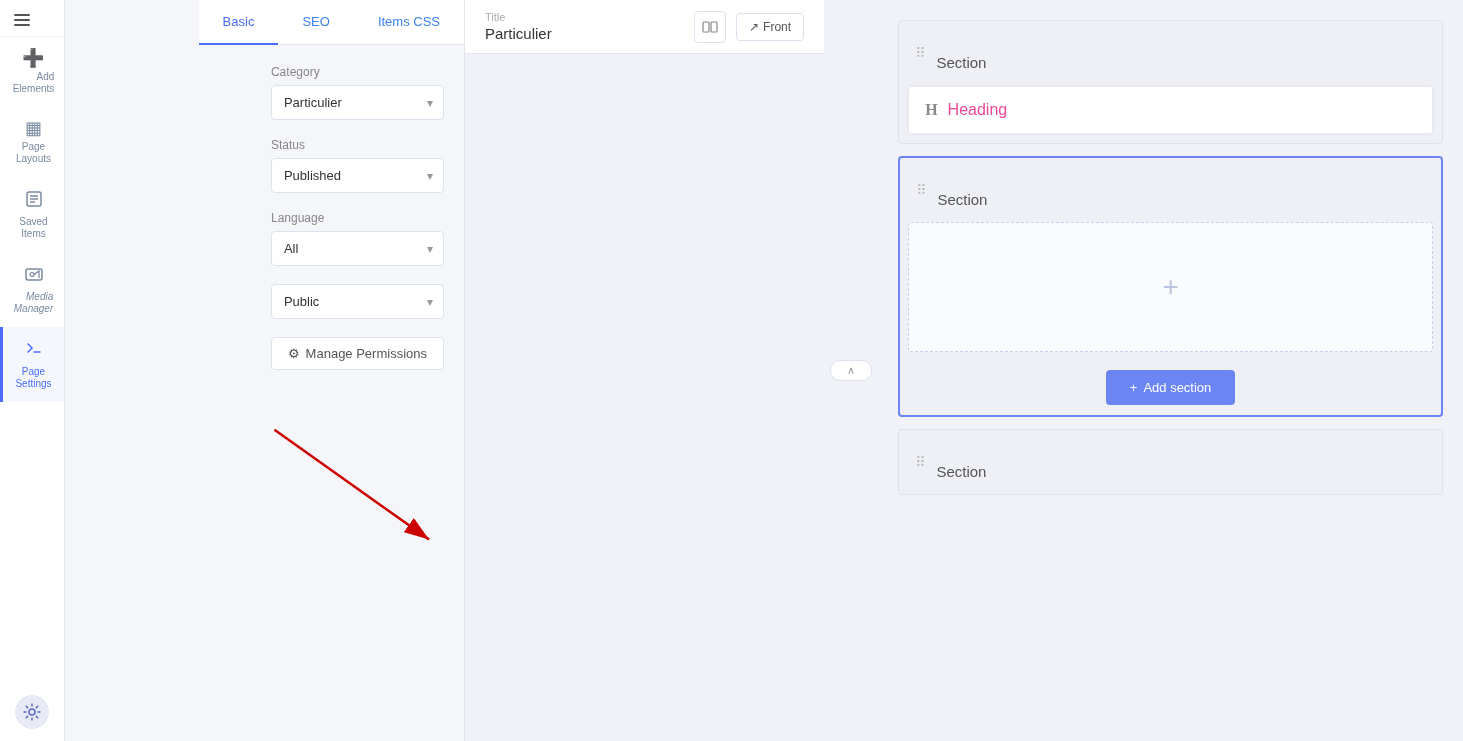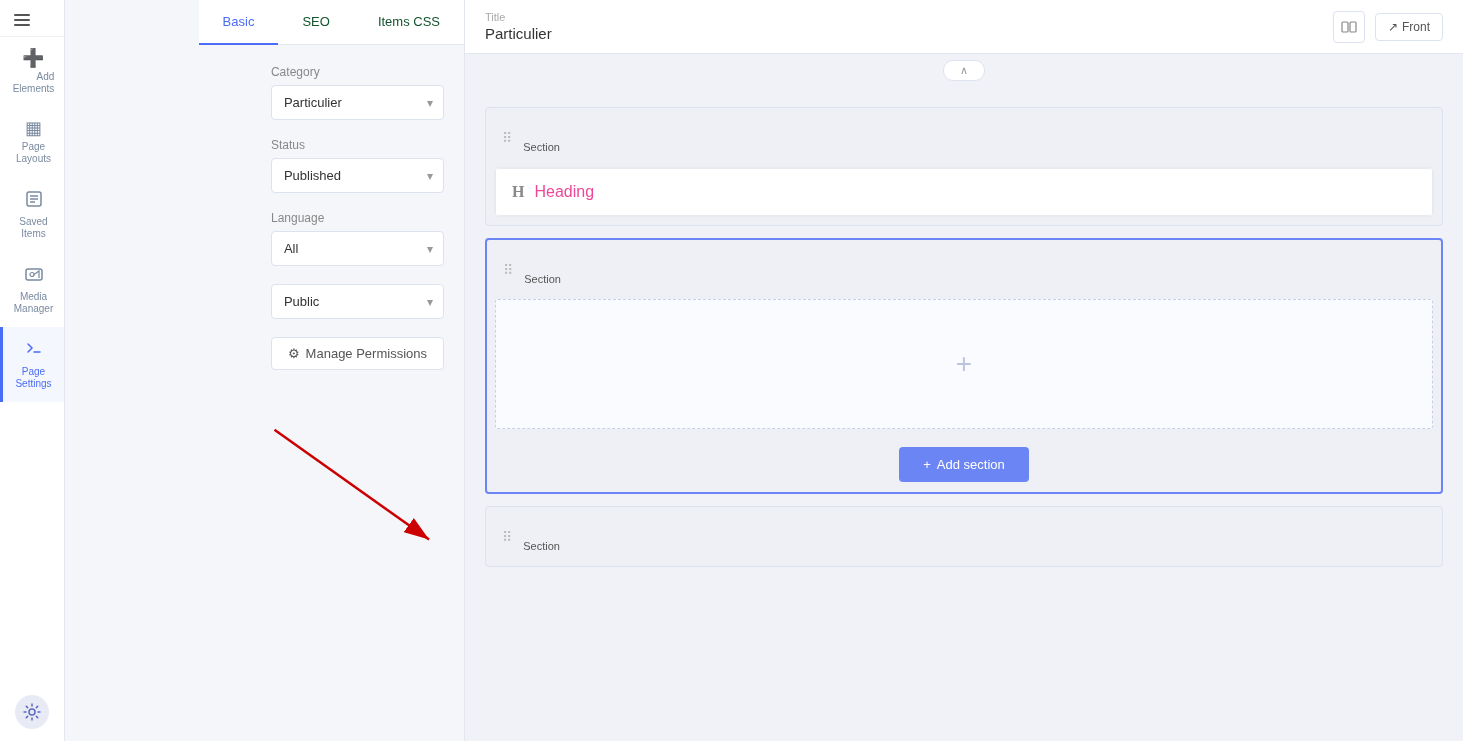--- a/index.html
+++ b/index.html
@@ -37,21 +37,21 @@
 
     .panel-tabs {
       display: flex;
       background: #fff;
       border-bottom: 1px solid #e2e6ef;
     }
     .panel-tab {
       padding: 14px 24px;
       font-size: 13px;
       cursor: pointer;
-      color: #14532d;
+      color: #3b82f6;
       border-bottom: 2px solid transparent;
       margin-bottom: -1px;
     }
     .panel-tab.active {
       color: #4a6cf7;
       border-bottom-color: #4a6cf7;
       font-weight: 500;
     }
 
     .panel-content {
@@ -97,21 +97,21 @@
       font-size: 13px;
       color: #555;
       cursor: pointer;
     }
     .gear-icon-sm { font-size: 13px; }
 
     
     .main-content {
       flex: 1;
       display: flex;
-      flex-direction: column;
+      flex-direction: row;
       overflow: hidden;
       background: #f0f2f7;
     }
     .title-label { font-size: 11px; color: #aaa; margin-bottom: 2px; }
     .title-input {
       font-size: 16px;
       font-weight: 500;
       color: #333;
       border: none;
       outline: none;
@@ -165,21 +165,21 @@
       border-radius: 4px;
       margin-bottom: 12px;
     }
     .section-header {
       display: flex;
       align-items: center;
       padding: 14px 16px;
       gap: 10px;
     }
     .drag-dots { color: #bbb; font-size: 14px; letter-spacing: 1px; cursor: grab; }
-    .section-title { font-size: 11px; color: #555; font-weight: 400; margin-top: 19px; }
+    .section-title { font-size: 15px; color: #555; font-weight: 400; margin-top: 19px; }
 
     .section-inner {
       background: #fff;
       margin: 0 8px 8px 8px;
       border: 1px solid #e8eaf0;
       border-radius: 3px;
     }
 
     .heading-row {
       display: flex;
@@ -266,21 +266,21 @@
 Items</span>
   </div>
   <div class="nav-item">
     <span class="nav-icon" style="font-size:18px;">
       <svg width="20" height="20" viewBox="0 0 20 20" fill="none" xmlns="http://www.w3.org/2000/svg">
         <rect x="2" y="5" width="16" height="11" rx="2" stroke="#7a8aa0" stroke-width="1.5" fill="none"></rect>
         <circle cx="8" cy="10.5" r="2" stroke="#7a8aa0" stroke-width="1.2" fill="none"></circle>
         <polyline points="10,10.5 15,7 15,14" stroke="#7a8aa0" stroke-width="1.2" fill="none"></polyline>
       </svg>
     </span>
-    <span class="nav-label" style="white-space:pre-line;text-align:center;">Media
+    <span class="nav-label" style="white-space:pre-line;text-align:right;font-style:italic;">Media
 Manager</span>
   </div>
   <div class="nav-item active" style="border-left:3px solid #4a6cf7; background:#f5f7ff; color:#4a6cf7;">
     <span class="nav-icon" style="font-size:18px; color:#4a6cf7;">
       <svg width="20" height="20" viewBox="0 0 20 20" fill="none" xmlns="http://www.w3.org/2000/svg">
         <path d="M4 5L8 9L4 13" stroke="#4a6cf7" stroke-width="1.5" stroke-linecap="round" fill="none"></path>
         <line x1="10" y1="13" x2="16" y2="13" stroke="#4a6cf7" stroke-width="1.5" stroke-linecap="round"></line>
       </svg>
     </span>
     <span class="nav-label" style="white-space:pre-line;text-align:center; color:#4a6cf7;">Page

